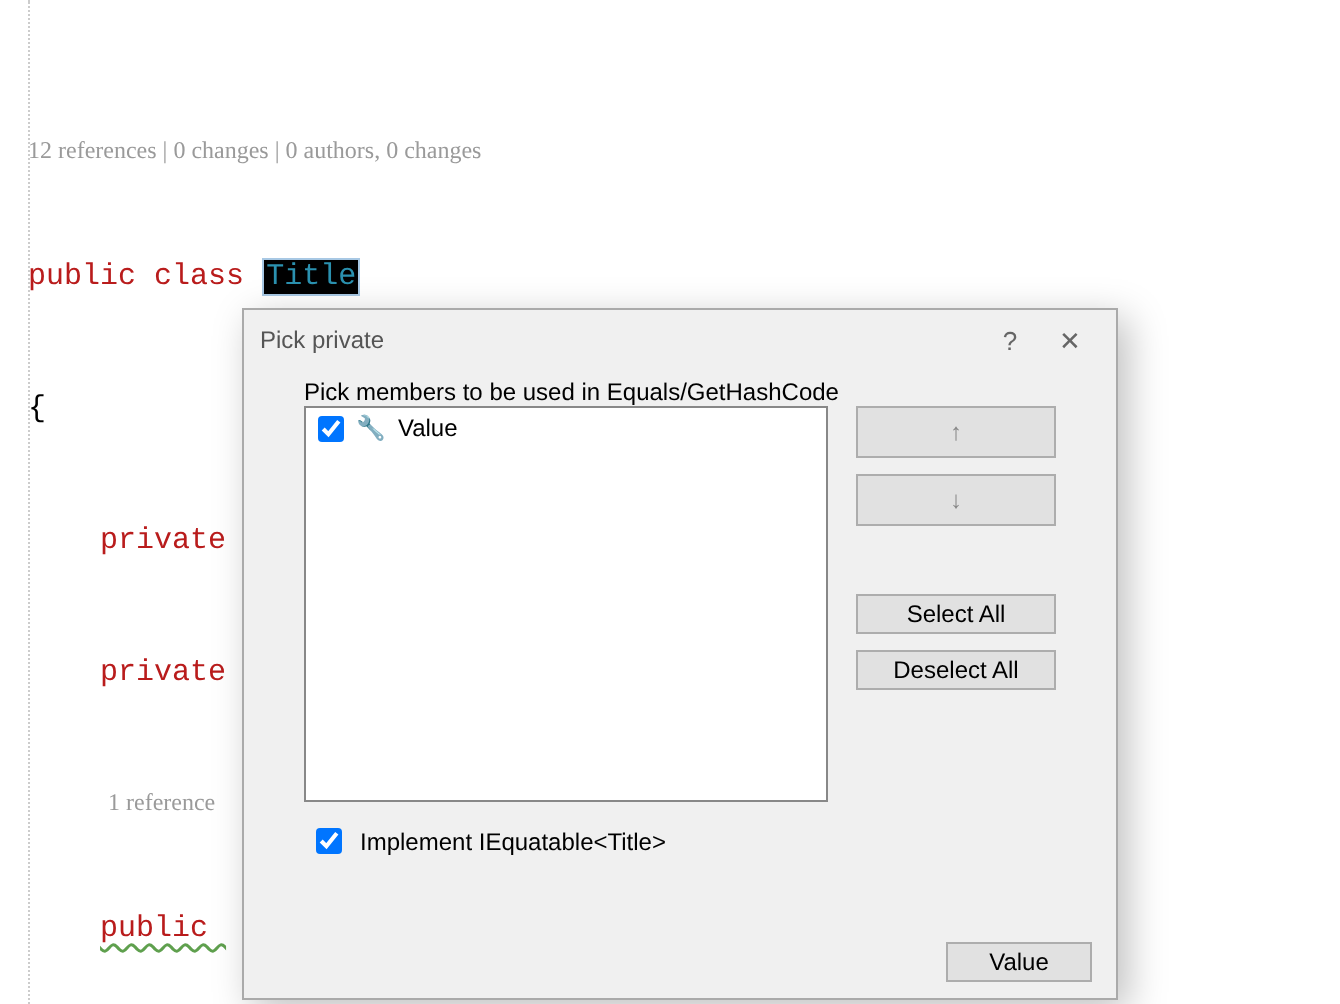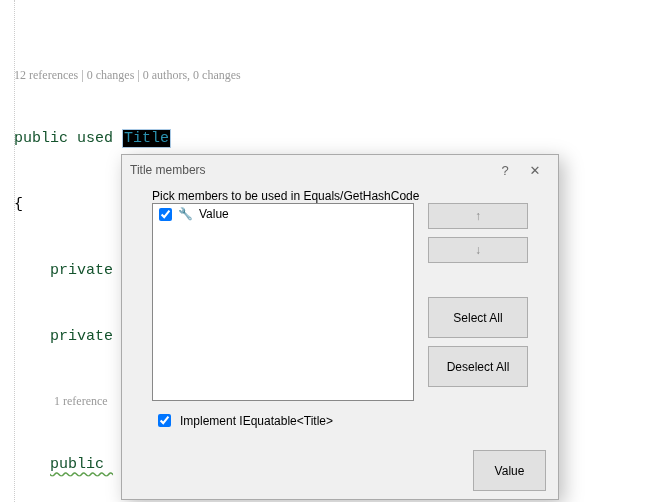--- a/index.html
+++ b/index.html
@@ -28,21 +28,21 @@
     border-left: 1px dotted #ccc;
   }
   .guide.g1 { left: 14px; }
   .codelens {
     color: #9a9a9a;
     font-size: 12px;
     font-family: Liberation Serif, serif;
     padding-left: 6px;
     line-height: 18px;
   }
-  .kw { color: #14532d; }
+  .kw { color: #b91c1c; }
   .typehl { color: #2b91af; background: #000000; border:1px solid #a8c8e4; padding:0 1px;}
   .num { color: #000; }
   .squiggle { text-decoration: underline wavy #5fa04e; text-underline-offset: 3px; }
   .codeline { padding-left: 6px; }
 
   
   .dialog {
     position: absolute;
     left: 121px;
     top: 154px;
@@ -76,21 +76,21 @@
     height: 198px;
     padding: 3px 6px;
   }
   .member { display: flex; align-items: center; gap: 6px; font-size:12px; }
   .member input[type=checkbox] { margin:0; }
   .member .wrench { font-size: 12px; color:#333; }
   .sidecol { display: flex; flex-direction: column; gap: 8px; width: 100px; }
   .btn {
     background: #e1e1e1;
     border: 1px solid #adadad;
-    height: 41px;
+    height: 20px;
     font-size: 12px;
     font-family: inherit;
     cursor: pointer;
     padding: 0;
   }
   .btn.arrow { color:#888; height:26px; }
   .sidecol .gap { height: 18px; }
   .checks { margin-top: 10px; display:flex; flex-direction:column; gap:4px; padding-left:2px;}
   .checks label { display:flex; align-items:center; gap:6px; }
   .footer {
@@ -99,21 +99,21 @@
     display: flex; gap: 10px;
   }
   .footer .btn { width: 73px; }
 </style>
 </head>
 <body>
 
 <div class="editor">
   <div class="guide g1"></div>
   <div class="codelens">12 references | 0 changes | 0 authors, 0 changes</div>
-  <div class="codeline"><span class="kw">public</span> <span class="kw">used</span> <span class="typehl">Title</span></div>
+  <div class="codeline"><span class="kw">public</span> <span class="kw">class</span> <span class="typehl">Title</span></div>
   <div class="codeline"><span>{</span></div>
   <div class="codeline">    <span class="kw">private</span> <span class="kw">const</span> <span class="kw">int</span> <span>MinLenght</span><span> = </span><span class="num">10</span><span>;</span></div>
   <div class="codeline">    <span class="kw">private</span> <span class="kw">const</span> <span class="kw">int</span> <span>MaxLenght</span><span> = </span><span class="num">60</span><span>;</span></div>
   <div class="codelens" style="padding-left:46px">1 reference</div>
   <div class="codeline">    <span class="kw squiggle">public </span></div>
   
   
   
   
   
@@ -122,21 +122,21 @@
   
   
   
   
   
   
 </div>
 
 <div class="dialog">
   <div class="titlebar">
-    <span>Title members</span>
+    <span>Pick private</span>
     <span class="spacer"></span>
     <span class="icon help">?</span>
     <span class="icon">✕</span>
   </div>
   <div class="dlgbody">
     <div class="prompt">Pick members to be used in Equals/GetHashCode</div>
     <div class="mainrow">
       <div class="listbox">
         <div class="member">
           <input type="checkbox" checked="" style="">

